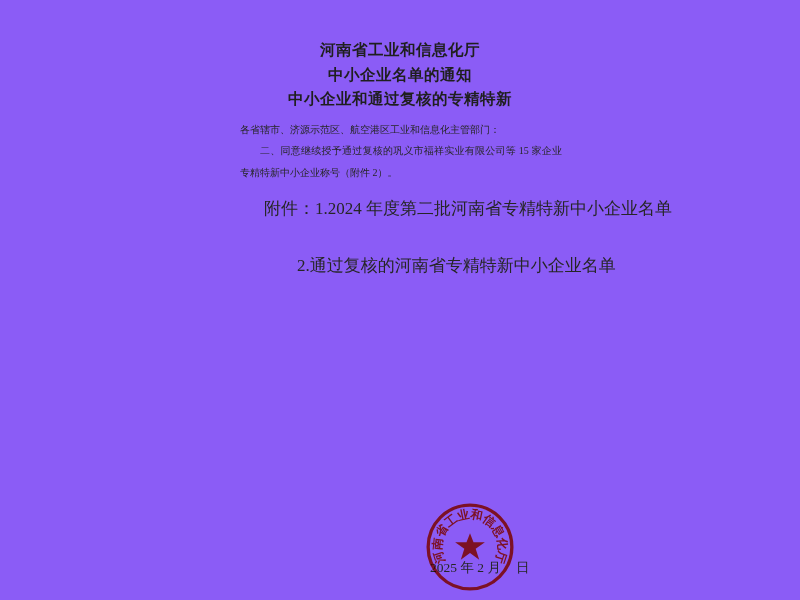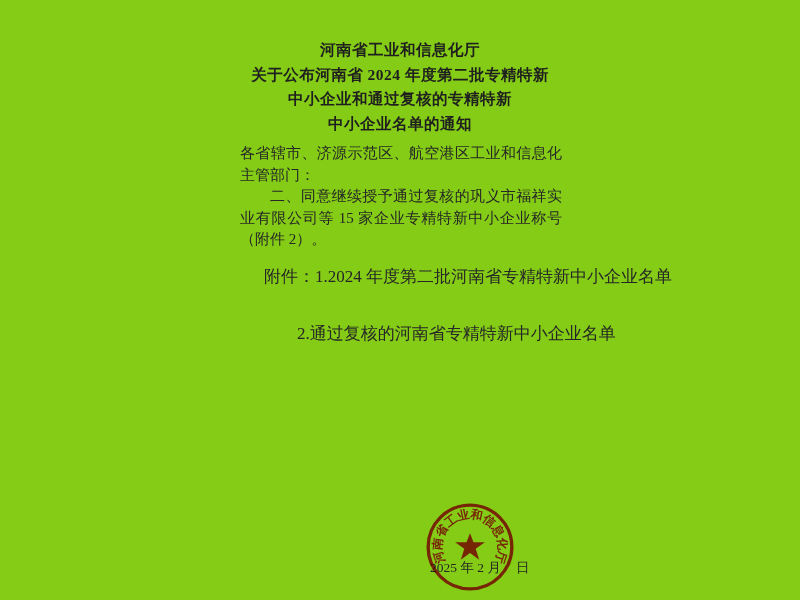--- a/index.html
+++ b/index.html
@@ -4,39 +4,39 @@
 <style>
   html, body {
     margin: 0;
     padding: 0;
     background: #ffffff;
   }
   .page {
     position: relative;
     width: 800px;
     height: 600px;
-    background: #84cc16;
+    background: #8b5cf6;
     overflow: hidden;
     font-family: "Liberation Serif", "DejaVu Serif", serif;
     color: #262626;
   }
   .title-block {
     padding-top: 38px;
     text-align: center;
     font-weight: 700;
     font-size: 15.5px;
     line-height: 24.5px;
     letter-spacing: 0.5px;
     color: #1f1f1f;
   }
   .body-block {
     margin-left: 240px;
     margin-top: 7px;
     width: 322px;
-    font-size: 15px;
+    font-size: 10px;
     line-height: 21.5px;
     text-align: justify;
     text-justify: inter-ideograph;
   }
   .body-block p {
     margin: 0;
   }
   .body-block p.indent {
     text-indent: 2em;
   }
@@ -78,23 +78,22 @@
     font-size: 13px;
   }
 </style>
 </head>
 <body>
 
 <div class="page">
 
   <div class="title-block">
     <div>河南省工业和信息化厅</div>
-    <div>关于公布河南省 2024 年度第二批专精特新</div>
+    <div>中小企业名单的通知</div>
     <div>中小企业和通过复核的专精特新</div>
-    <div>中小企业名单的通知</div>
   </div>
 
   <div class="body-block">
     <p>各省辖市、济源示范区、航空港区工业和信息化主管部门：</p>
     <p class="indent">二、同意继续授予通过复核的巩义市福祥实业有限公司等 15 家企业专精特新中小企业称号（附件 2）。</p>
   </div>
 
   <div class="attachments-block">
     <div class="att-line-1"><span>附件：</span><span>1.2024 年度第二批河南省专精特新中小企业名单</span></div>
     <div class="att-line-2">2.通过复核的河南省专精特新中小企业名单</div>

